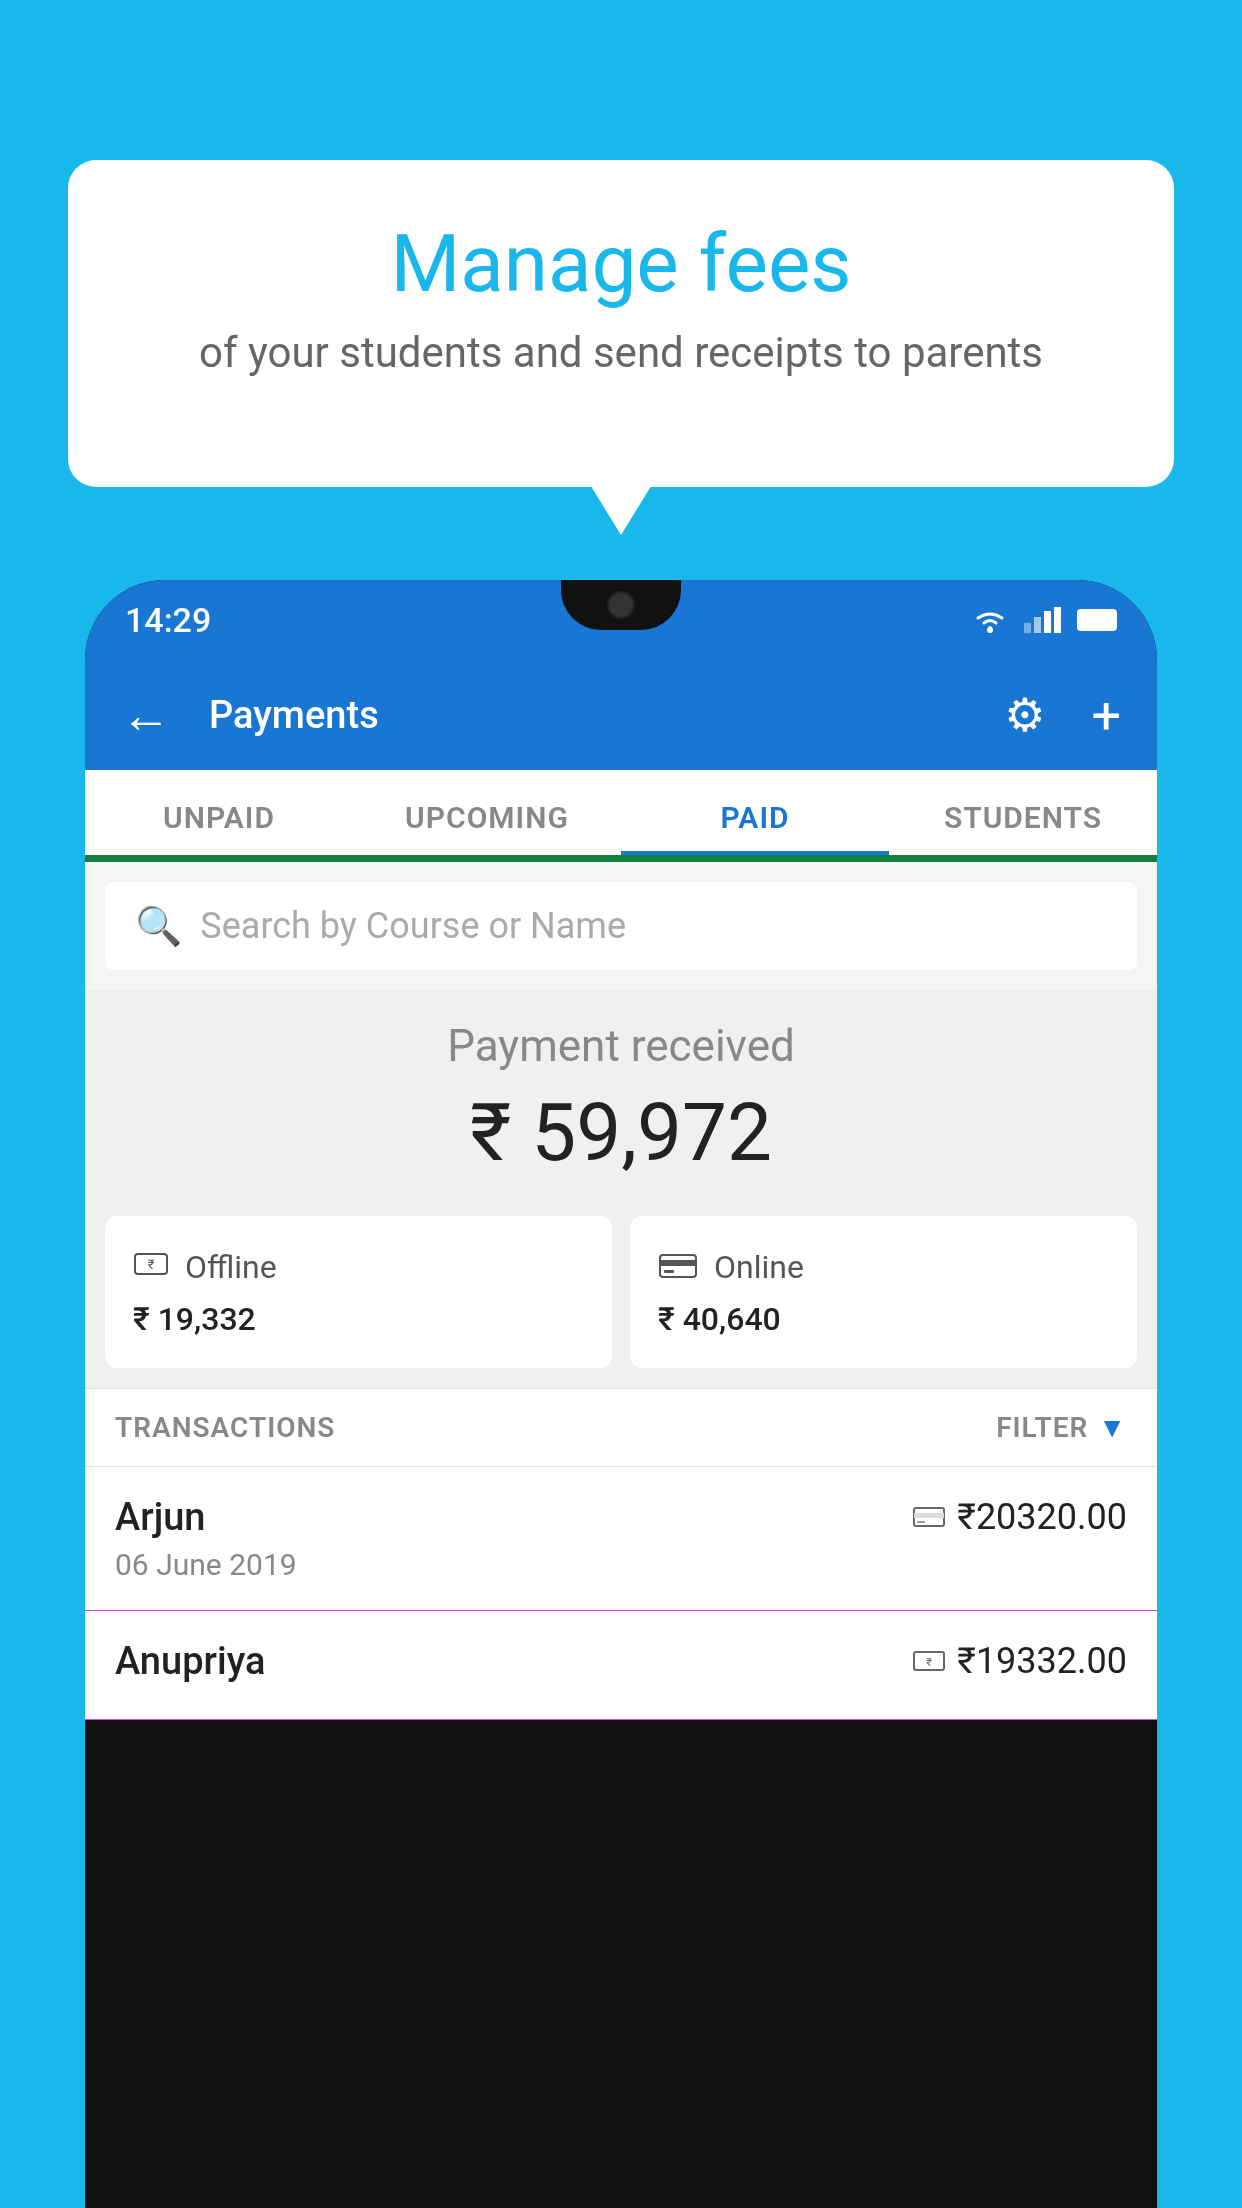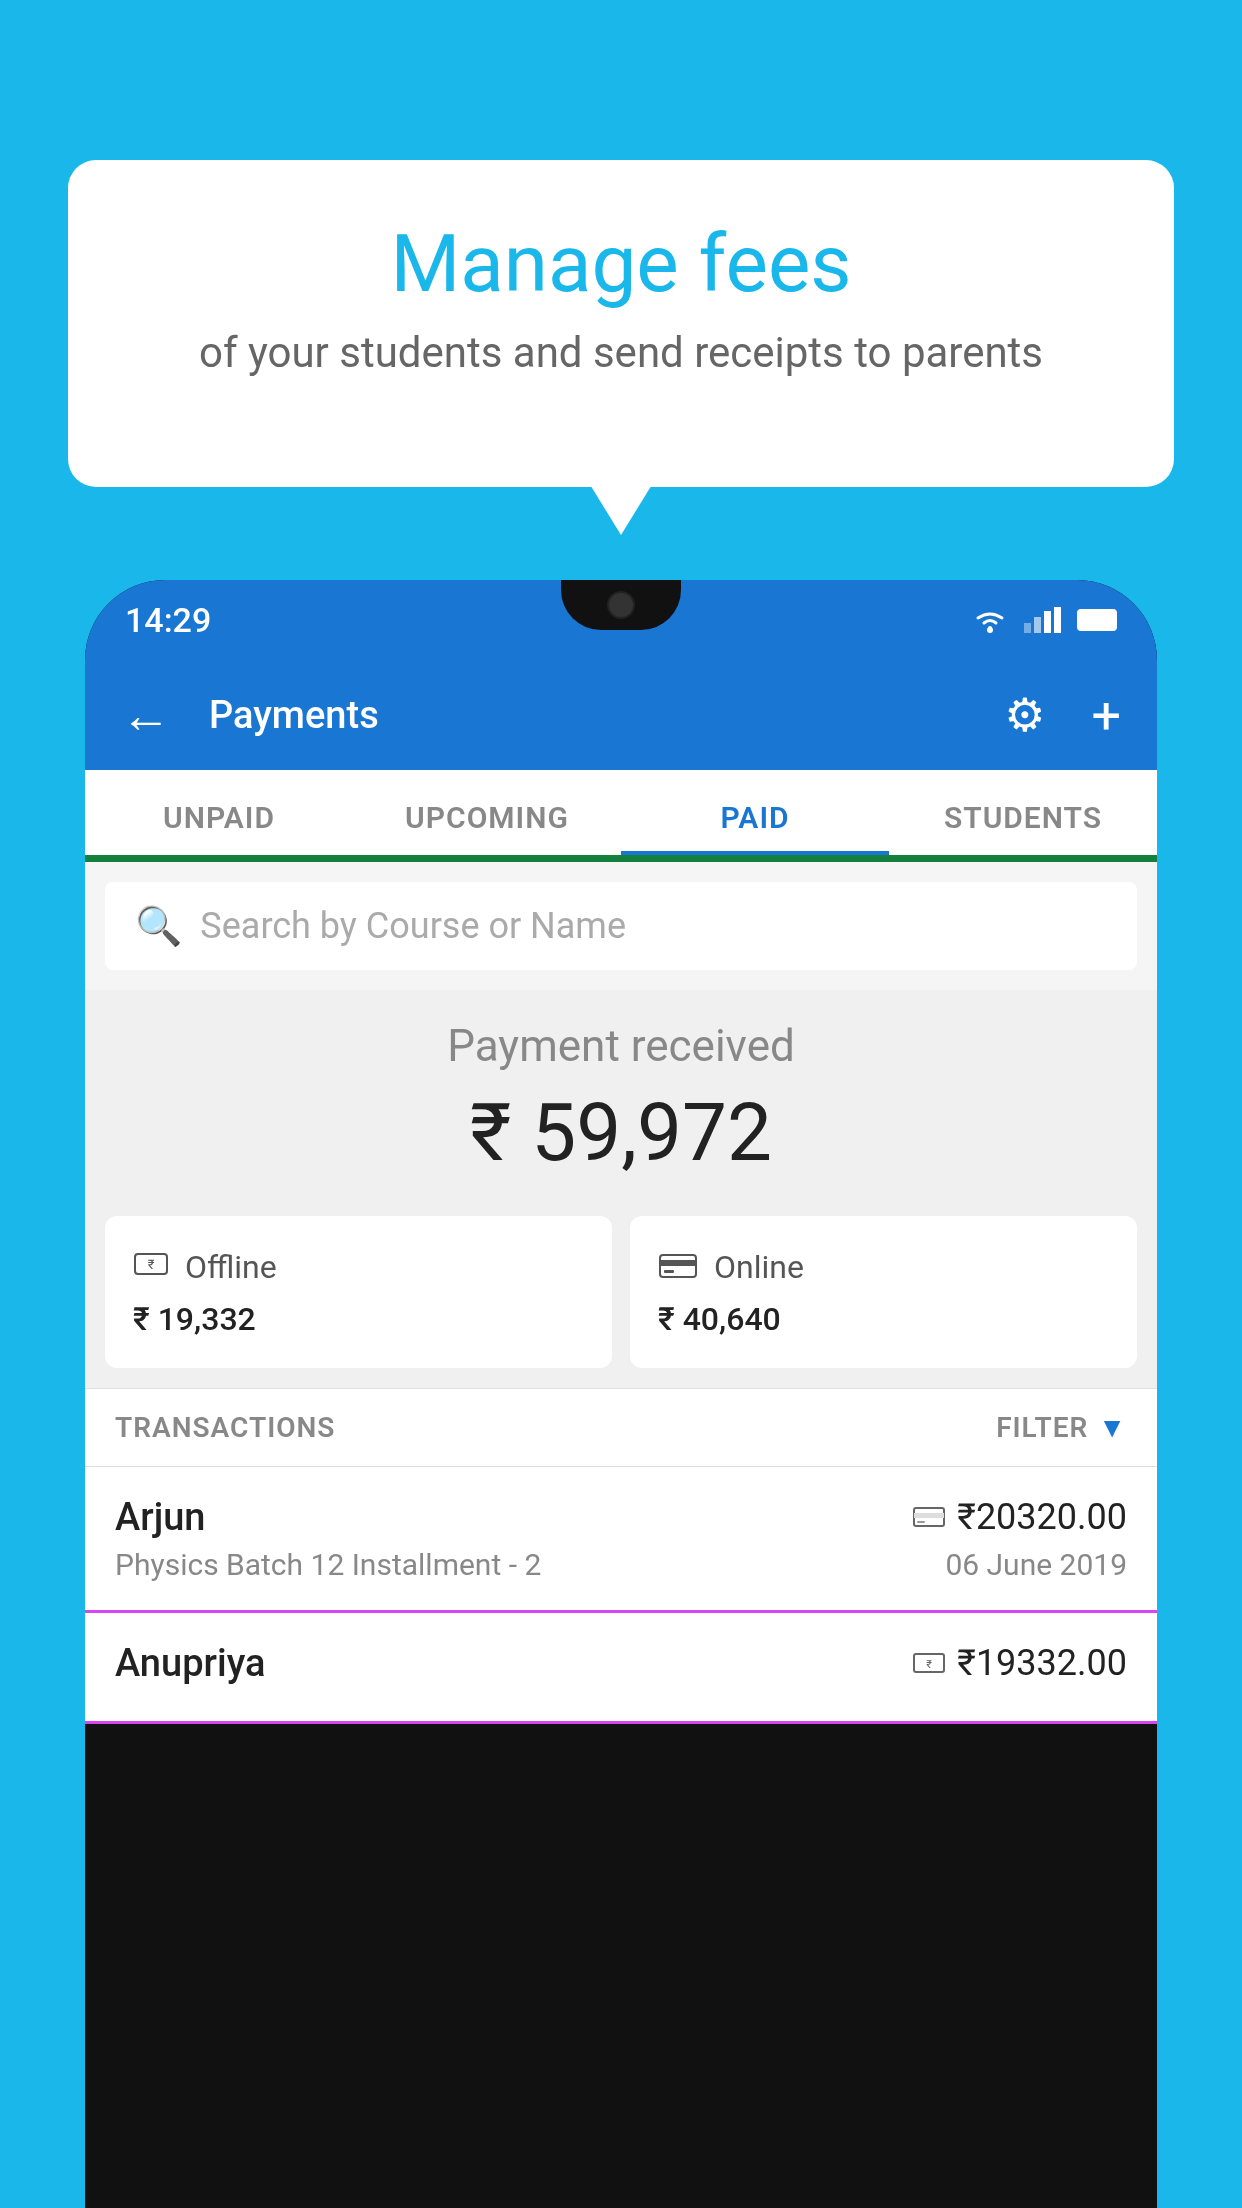--- a/index.html
+++ b/index.html
@@ -288,21 +288,21 @@
     }
     .filter-icon {
       color: #1976d2;
       font-size: 28px;
     }
 
     
     .transaction-row {
       background: white;
       padding: 28px 30px;
-      border-bottom: 3px solid #d946ef;
+      border-bottom: 1px solid #d946ef;
     }
     .transaction-top {
       display: flex;
       justify-content: space-between;
       align-items: center;
       margin-bottom: 8px;
     }
     .transaction-name {
       font-size: 38px;
       color: #222;
@@ -447,21 +447,20 @@
             <svg width="32" height="22" viewBox="0 0 32 22">
               <rect x="1" y="2" width="30" height="18" rx="2" fill="none" stroke="#666" stroke-width="2"></rect>
               <rect x="1" y="7" width="30" height="5" fill="#ddd"></rect>
               <rect x="4" y="15" width="8" height="2" rx="1" fill="#999"></rect>
             </svg>
           </span>
           <span>₹20320.00</span>
         </span>
       </div>
       <div class="transaction-bottom">
-        <span class="transaction-course">Physics Batch 12 Installment - 2</span>
         <span class="transaction-date">06 June 2019</span>
       </div>
     </div>
 
     <div class="transaction-row">
       <div class="transaction-top">
         <span class="transaction-name">Anupriya</span>
         <span class="transaction-amount">
           <span class="card-pay-icon">
             <svg width="32" height="22" viewBox="0 0 32 22">

